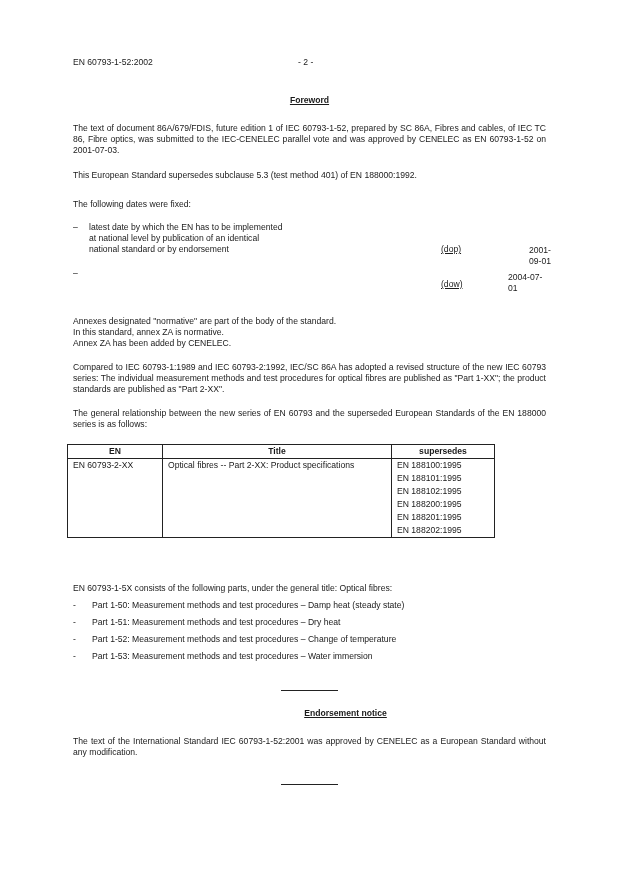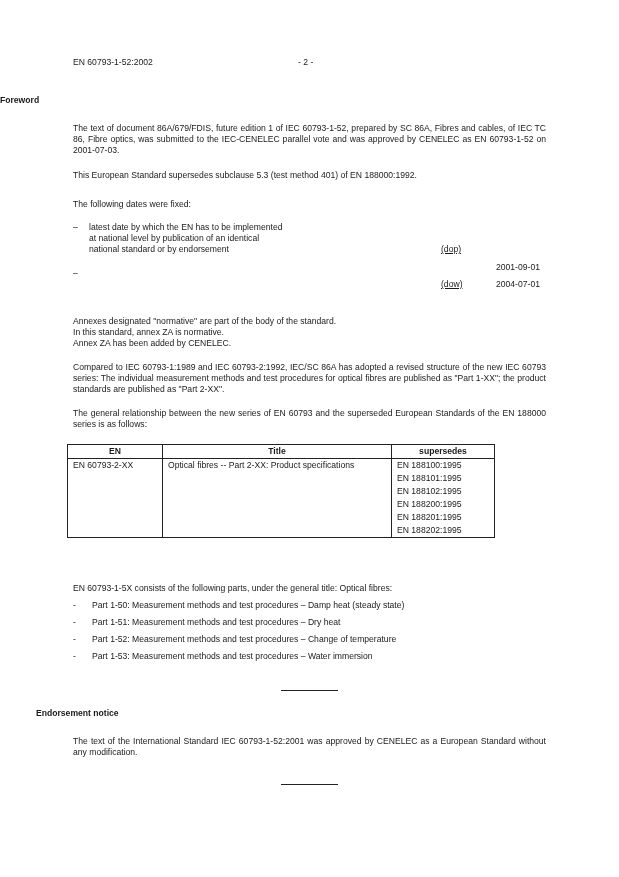--- a/index.html
+++ b/index.html
@@ -1,21 +1,21 @@
 <!DOCTYPE html>
 <html><head>
 <meta charset="utf-8">
 <style>
   html, body { margin: 0; padding: 0; background: #ffffff; }
   body { width: 619px; height: 877px; position: relative; overflow: hidden;
          font-family: "Liberation Sans", sans-serif; color: #1a1a1a; font-size: 8.6px; line-height: 11px; }
   .abs { position: absolute; }
   .page-header-left { left: 73px; top: 57px; }
   .page-header-center { left: 298px; top: 57px; }
-  .heading { left: 0; width: 619px; font-weight: bold; }
+  .heading { left: 0; width: 619px; text-align: center; font-weight: bold; text-decoration: underline; }
   .para { left: 73px; width: 473px; text-align: justify; text-align-last: left; }
   .dash { position: absolute; left: 0; }
   .date-item { left: 73px; width: 473px; }
   .date-text { position: absolute; left: 16px; width: 300px; }
   .date-code { position: absolute; left: 368px; text-decoration: underline; }
   .date-value { position: absolute; left: 423px; }
   table.rel { position: absolute; left: 67px; top: 444px; width: 428px; border-collapse: collapse; font-size: 8.6px; line-height: 12.5px; }
   table.rel th, table.rel td { border: 1px solid #222; padding: 0 5px; vertical-align: top; text-align: left; }
   table.rel th { font-weight: bold; text-align: center; height: 13px; line-height: 12px; }
   table.rel .c1 { width: 84px; }
@@ -38,27 +38,27 @@
 <div class="abs para" style="top:199px;">The following dates were fixed:</div>
 
 <div class="abs date-item" style="top:222px; height:36px;">
   <span class="dash">–</span>
   <div class="date-text">
     <div>latest date by which the EN has to be implemented</div>
     <div>at national level by publication of an identical</div>
     <div>national standard or by endorsement</div>
   </div>
   <span class="date-code" style="top:22px;">(dop)</span>
-  <span class="date-value" style="top:40px;">2001-09-01</span>
+  <span class="date-value" style="top:23px;margin-left:33px;">2001-09-01</span>
 </div>
 
 <div class="abs date-item" style="top:268px; height:24px;">
   <span class="dash">–</span>
   <span class="date-code" style="top:11px;text-align:center;">(dow)</span>
-  <span class="date-value" style="top:11px;">2004-07-01</span>
+  <span class="date-value" style="top:4px;margin-left:12px;">2004-07-01</span>
 </div>
 
 <div class="abs para" style="top:316px;">
   <div>Annexes designated "normative" are part of the body of the standard.</div>
   <div>In this standard, annex ZA is normative.</div>
   <div>Annex ZA has been added by CENELEC.</div>
 </div>
 
 <div class="abs para" style="top:362px;">Compared to IEC 60793-1:1989 and IEC 60793-2:1992, IEC/SC 86A has adopted a revised structure of the new IEC 60793 series: The individual measurement methods and test procedures for optical fibres are published as "Part 1-XX"; the product standards are published as "Part 2-XX".</div>
 <div class="abs para" style="top:408px;">The general relationship between the new series of EN 60793 and the superseded European Standards of the EN 188000 series is as follows:</div>

